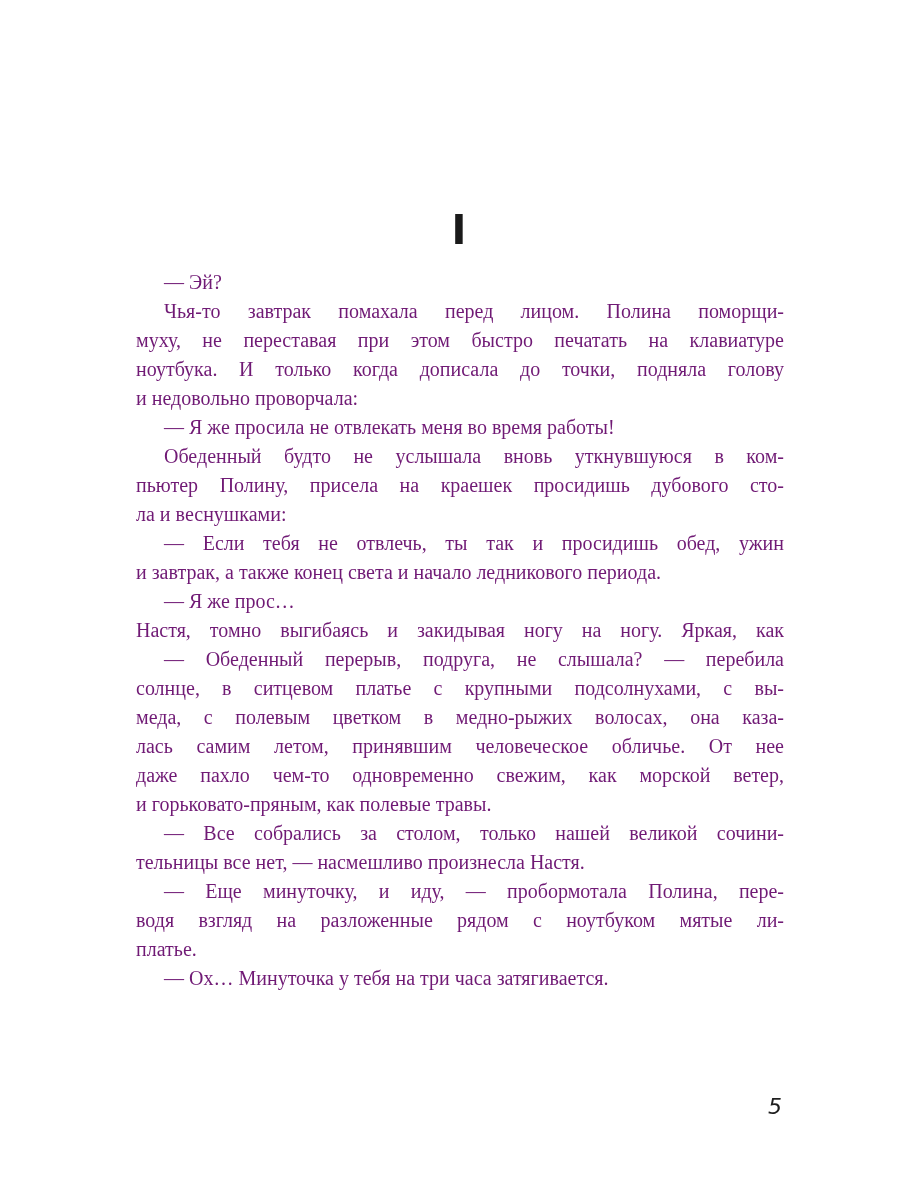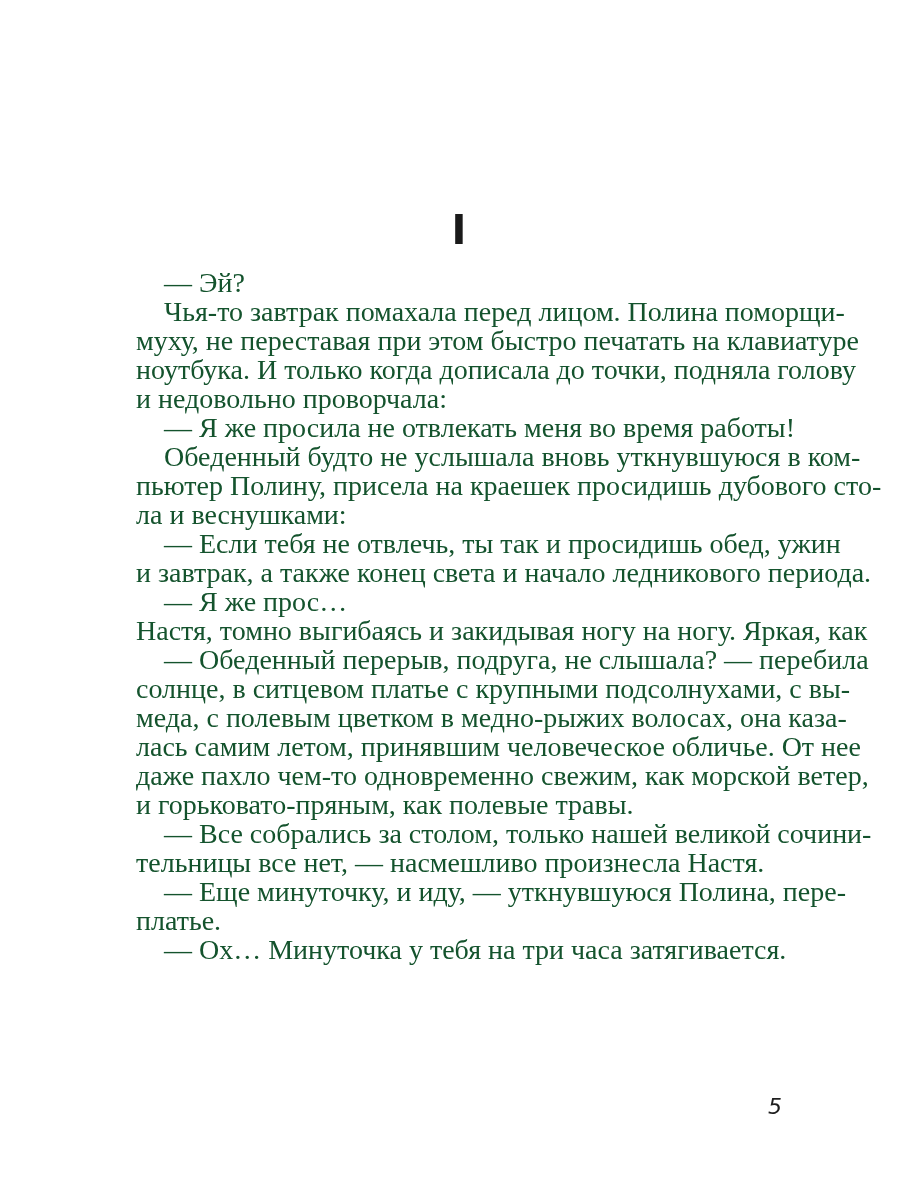--- a/index.html
+++ b/index.html
@@ -32,23 +32,23 @@
       font-size: 40px;
       line-height: 50px;
       color: #1a1a1a;
     }
     .body-text {
       position: absolute;
       left: 136px;
       top: 268px;
       width: 648px;
       font-family: "Liberation Serif", "DejaVu Serif", serif;
-      font-size: 28px;
+      font-size: 20px;
       line-height: 29px;
-      color: #14532d;
+      color: #701a75;
     }
     .paragraph {
       margin: 0;
     }
     .line {
       display: block;
       height: 29px;
       white-space: nowrap;
       text-align: justify;
       text-align-last: justify;
@@ -117,21 +117,22 @@
       <span class="line">даже пахло чем-то одновременно свежим, как морской ветер,</span>
       <span class="line last">и горьковато-пряным, как полевые травы.</span>
     </p>
 
     <p class="paragraph">
       <span class="line indent">— Все собрались за столом, только нашей великой сочини-</span>
       <span class="line last">тельницы все нет, — насмешливо произнесла Настя.</span>
     </p>
 
     <p class="paragraph">
-      <span class="line indent">— Еще минуточку, и иду, — уткнувшуюся Полина, пере-</span>
+      <span class="line indent">— Еще минуточку, и иду, — пробормотала Полина, пере-</span>
+      <span class="line">водя взгляд на разложенные рядом с ноутбуком мятые ли-</span>
       <span class="line last">платье.</span>
     </p>
 
     <p class="paragraph">
       <span class="line indent last">— Ох… Минуточка у тебя на три часа затягивается.</span>
     </p>
   </div>
 
   <div class="page-number">5</div>
 </div>

